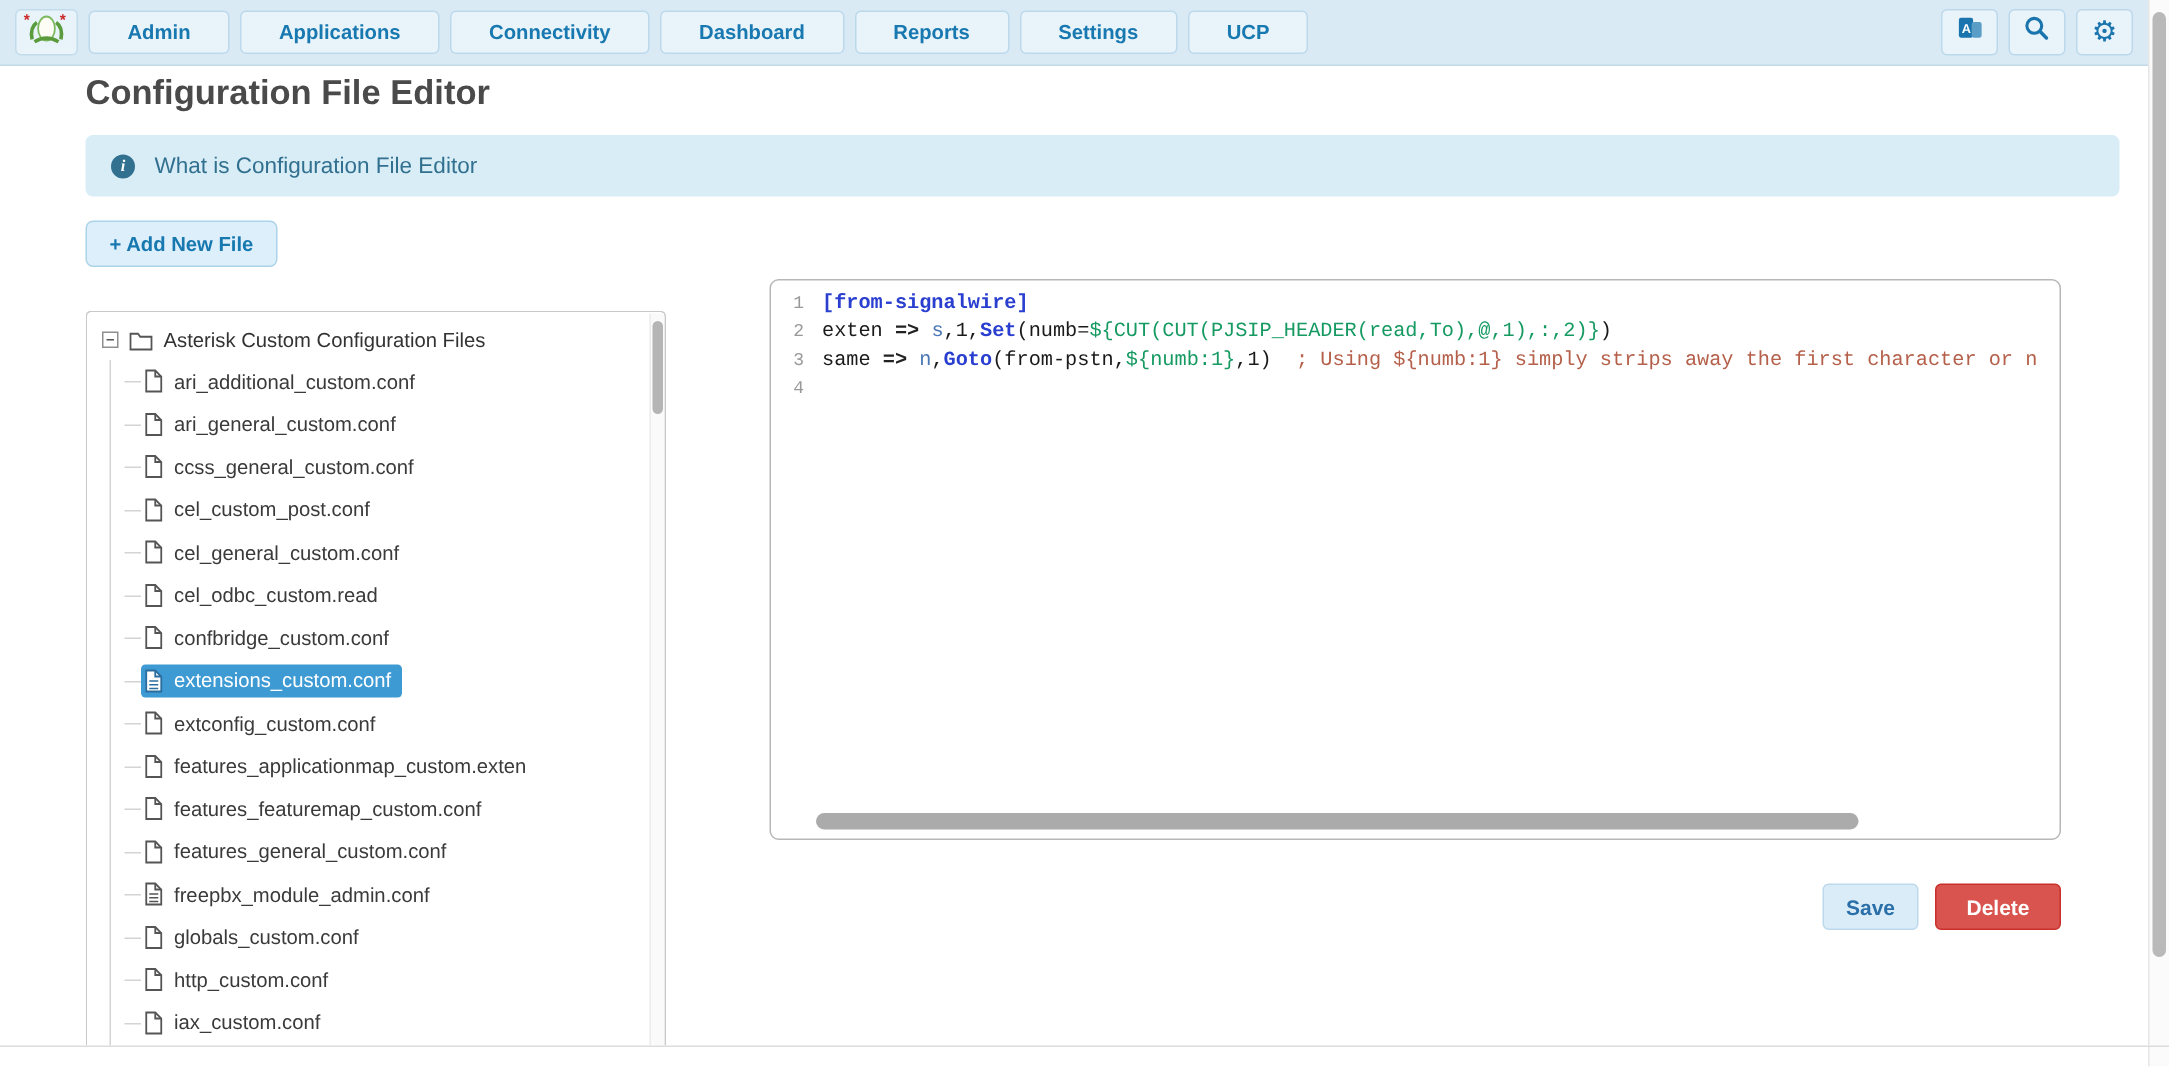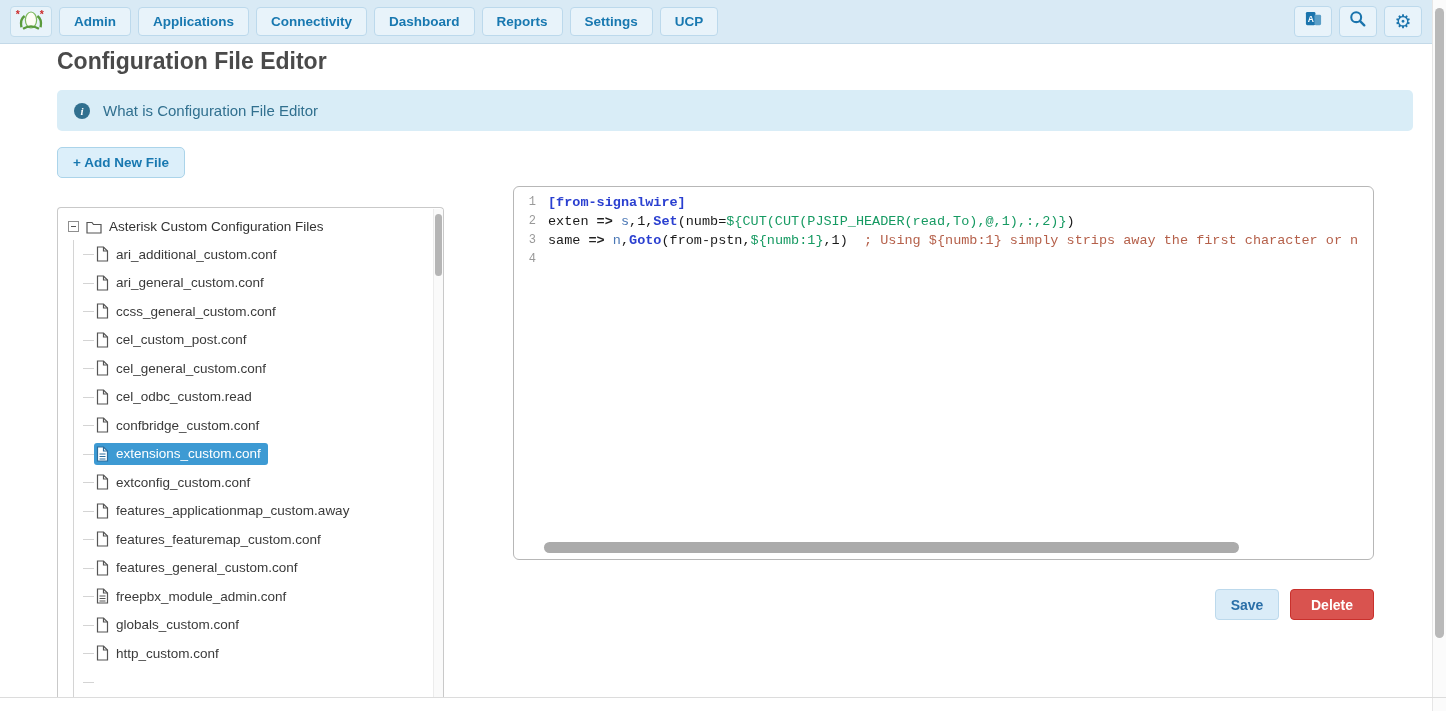--- a/index.html
+++ b/index.html
@@ -7,21 +7,21 @@
     font-family:"Liberation Sans", sans-serif; }
   .stage { position:relative; width:1446px; height:711px; background:#fff; }
 
   
   .navbar { position:absolute; left:0; top:0; width:1432px; height:44px;
     background:#d9eaf5; border-bottom:1px solid #c3d9e8;
     display:flex; align-items:center; padding:0 10px; gap:7px; }
   .logo-btn { width:42px; height:31px; background:#e8f3fa; border:1px solid #c2dcec;
     border-radius:4px; display:flex; align-items:center; justify-content:center; cursor:pointer; }
   .nav-btn { background:#e8f3fa; border:1px solid #bcd9ec; border-radius:4px;
-    color:#1878b0; font-weight:bold; font-size:13.5px; padding:6px 14px; cursor:pointer; }
+    color:#1878b0; font-weight:bold; font-size:13.5px; padding:6px 25px; cursor:pointer; }
   .nav-right { margin-left:auto; display:flex; gap:7px; }
   .icon-btn { width:38px; height:31px; background:#e8f3fa; border:1px solid #bcd9ec;
     border-radius:4px; display:flex; align-items:center; justify-content:center;
     color:#1a74ad; cursor:pointer; font-size:18px; }
 
   
   .page-scroll { position:absolute; right:0; top:0; width:14px; height:711px;
     background:#fbfbfb; border-left:1px solid #e6e6e6; }
   .page-scroll .thumb { position:absolute; left:2px; top:8px; width:9px; height:630px;
     background:#b9b9b9; border-radius:5px; }
@@ -292,21 +292,21 @@
 
         <div class="tree-row">
           <span class="anchor">
             <span class="ico ic-plain">
               <svg width="13" height="16" viewBox="0 0 13 16">
                 <path d="M1.5 1h6l4 4v10h-10z" fill="#fff" stroke="currentColor" stroke-width="1.2"></path>
                 <path d="M7.5 1v4h4" fill="none" stroke="currentColor" stroke-width="1.2"></path>
               </svg>
             </span>
 
-            <span class="flabel">features_applicationmap_custom.away</span>
+            <span class="flabel">features_applicationmap_custom.exten</span>
           </span>
         </div>
 
         <div class="tree-row">
           <span class="anchor">
             <span class="ico ic-plain">
               <svg width="13" height="16" viewBox="0 0 13 16">
                 <path d="M1.5 1h6l4 4v10h-10z" fill="#fff" stroke="currentColor" stroke-width="1.2"></path>
                 <path d="M7.5 1v4h4" fill="none" stroke="currentColor" stroke-width="1.2"></path>
               </svg>
@@ -362,20 +362,32 @@
               <svg width="13" height="16" viewBox="0 0 13 16">
                 <path d="M1.5 1h6l4 4v10h-10z" fill="#fff" stroke="currentColor" stroke-width="1.2"></path>
                 <path d="M7.5 1v4h4" fill="none" stroke="currentColor" stroke-width="1.2"></path>
               </svg>
             </span>
 
             <span class="flabel">http_custom.conf</span>
           </span>
         </div>
 
+        <div class="tree-row">
+          <span class="anchor">
+            <span class="ico ic-plain">
+              <svg width="13" height="16" viewBox="0 0 13 16">
+                <path d="M1.5 1h6l4 4v10h-10z" fill="#fff" stroke="currentColor" stroke-width="1.2"></path>
+                <path d="M7.5 1v4h4" fill="none" stroke="currentColor" stroke-width="1.2"></path>
+              </svg>
+            </span>
+
+            <span class="flabel">iax_custom.conf</span>
+          </span>
+        </div>
 
         <div class="tree-row">
           
         </div>
 
       </div>
     <div class="tree-scroll">
       <div class="thumb"></div>
     </div>
   </div>

